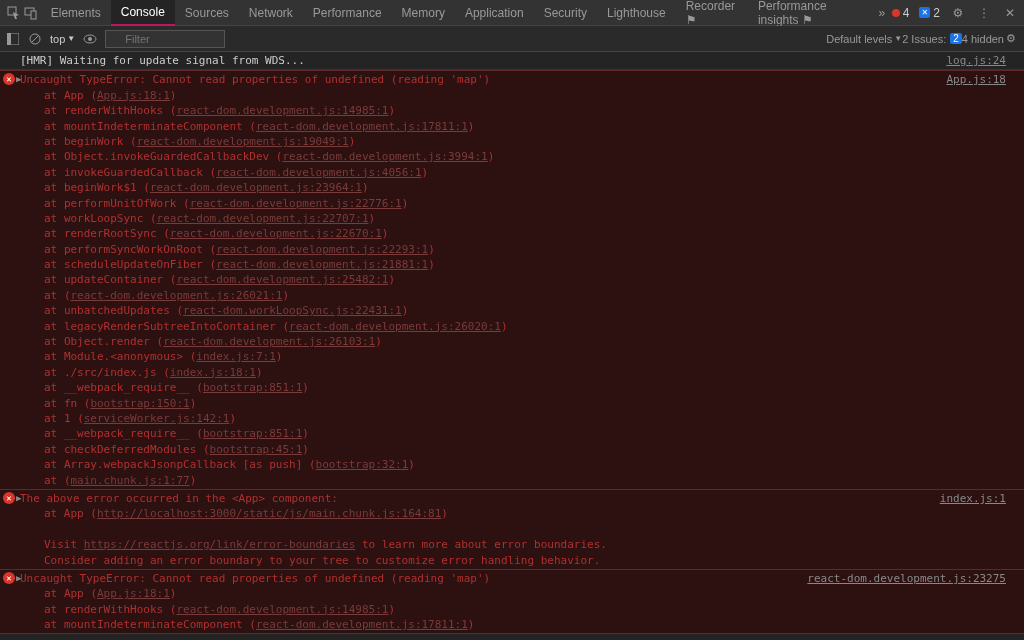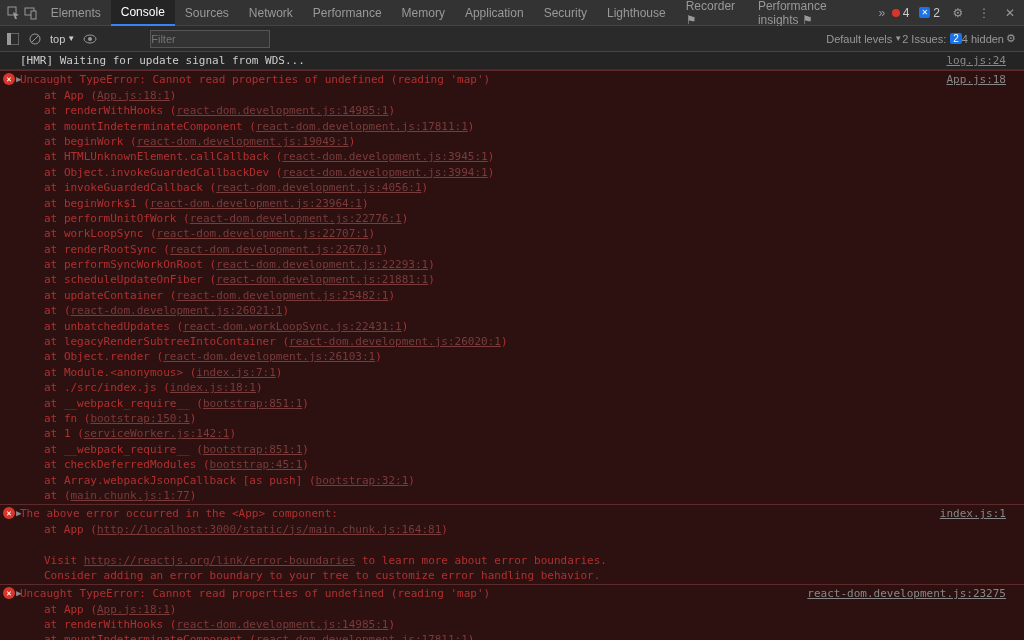--- a/index.html
+++ b/index.html
@@ -14,33 +14,33 @@
   }
   .devtools { display: flex; flex-direction: column; height: 100%; }
   
   .tabbar {
     display: flex; align-items: center; height: 26px;
     background: #333; border-bottom: 1px solid #444;
     padding: 0 6px; gap: 2px;
   }
   .tabbar .ico { width: 16px; height: 16px; display:flex;align-items:center;justify-content:center;color:#999;cursor:pointer;}
   .tabbar .tab { padding: 12px 10px; height: 100%; display:flex;align-items:center; color:#999; cursor:pointer;}
-  .tabbar .tab.active { color:#fff; border-bottom:2px solid #3b82f6; background:#242424;}
+  .tabbar .tab.active { color:#fff; border-bottom:2px solid #be185d; background:#242424;}
   .tabbar .right { margin-left:auto; display:flex; align-items:center; gap:10px;}
   .badge-err { display:flex;align-items:center;gap:3px;}
   .dot-red { width:8px;height:8px;background:#d9362b;border-radius:50%;}
   .dot-blue { width:11px;height:11px;background:#1a73e8;border-radius:2px;display:flex;align-items:center;justify-content:center;font-size:8px;color:#fff;}
   .badge-w { background:#1a73e8;font-size:10px;color:#fff;padding:0 3px;border-radius:2px;}
   
   .toolbar {
     display:flex;align-items:center;height:26px;background:#2a2a2a;border-bottom:1px solid #444;
     padding:0 6px;gap:8px;font-size:11px;color:#ccc;
   }
   .toolbar .ico{width:14px;height:14px;display:flex;align-items:center;justify-content:center;color:#999;cursor:pointer;}
-  .toolbar input{background:#333;border:1px solid #555;color:#ccc;font-size:11px;padding:2px 0;width:120px;margin-left:45px;}
+  .toolbar input{background:#333;border:1px solid #555;color:#ccc;font-size:11px;padding:2px 19px;width:120px;}
   .toolbar .right{margin-left:auto;display:flex;align-items:center;color:#999;}
   .dropdown{display:flex;align-items:center;gap:2px;text-align:center;}
   .issue-badge{display:flex;align-items:center;gap:4px;}
   
   .console {
     flex:1; overflow-y:auto; font-family: Menlo, Consolas, monospace; font-size:11px;
     line-height: 1.4;
   }
   .row { display:flex; padding: 1px 18px 1px 20px; position:relative;gap:16px;}
   .row .msg { flex:1; white-space: pre; }
@@ -150,21 +150,20 @@
       <div class="row err">
         <span class="lvl-ico">✕</span>
         <span class="expand">▶</span>
         <div class="err-body">
           <div>Uncaught TypeError: Cannot read properties of undefined (reading 'map')</div>
           <div class="stack">
             <div class="stack-line">    at <span class="fn">App </span>(<span class="link">App.js:18:1</span>)</div>
             <div class="stack-line">    at <span class="fn">renderWithHooks </span>(<span class="link">react-dom.development.js:14985:1</span>)</div>
             <div class="stack-line">    at <span class="fn">mountIndeterminateComponent </span>(<span class="link">react-dom.development.js:17811:1</span>)</div>
             <div class="stack-line">    at <span class="fn">beginWork </span>(<span class="link">react-dom.development.js:19049:1</span>)</div>
-            <div class="stack-line">    at <span class="fn">HTMLUnknownElement.callCallback </span>(<span class="link">react-dom.development.js:3945:1</span>)</div>
             <div class="stack-line">    at <span class="fn">Object.invokeGuardedCallbackDev </span>(<span class="link">react-dom.development.js:3994:1</span>)</div>
             <div class="stack-line">    at <span class="fn">invokeGuardedCallback </span>(<span class="link">react-dom.development.js:4056:1</span>)</div>
             <div class="stack-line">    at <span class="fn">beginWork$1 </span>(<span class="link">react-dom.development.js:23964:1</span>)</div>
             <div class="stack-line">    at <span class="fn">performUnitOfWork </span>(<span class="link">react-dom.development.js:22776:1</span>)</div>
             <div class="stack-line">    at <span class="fn">workLoopSync </span>(<span class="link">react-dom.development.js:22707:1</span>)</div>
             <div class="stack-line">    at <span class="fn">renderRootSync </span>(<span class="link">react-dom.development.js:22670:1</span>)</div>
             <div class="stack-line">    at <span class="fn">performSyncWorkOnRoot </span>(<span class="link">react-dom.development.js:22293:1</span>)</div>
             <div class="stack-line">    at <span class="fn">scheduleUpdateOnFiber </span>(<span class="link">react-dom.development.js:21881:1</span>)</div>
             <div class="stack-line">    at <span class="fn">updateContainer </span>(<span class="link">react-dom.development.js:25482:1</span>)</div>
             <div class="stack-line">    at <span class="fn"></span>(<span class="link">react-dom.development.js:26021:1</span>)</div>

